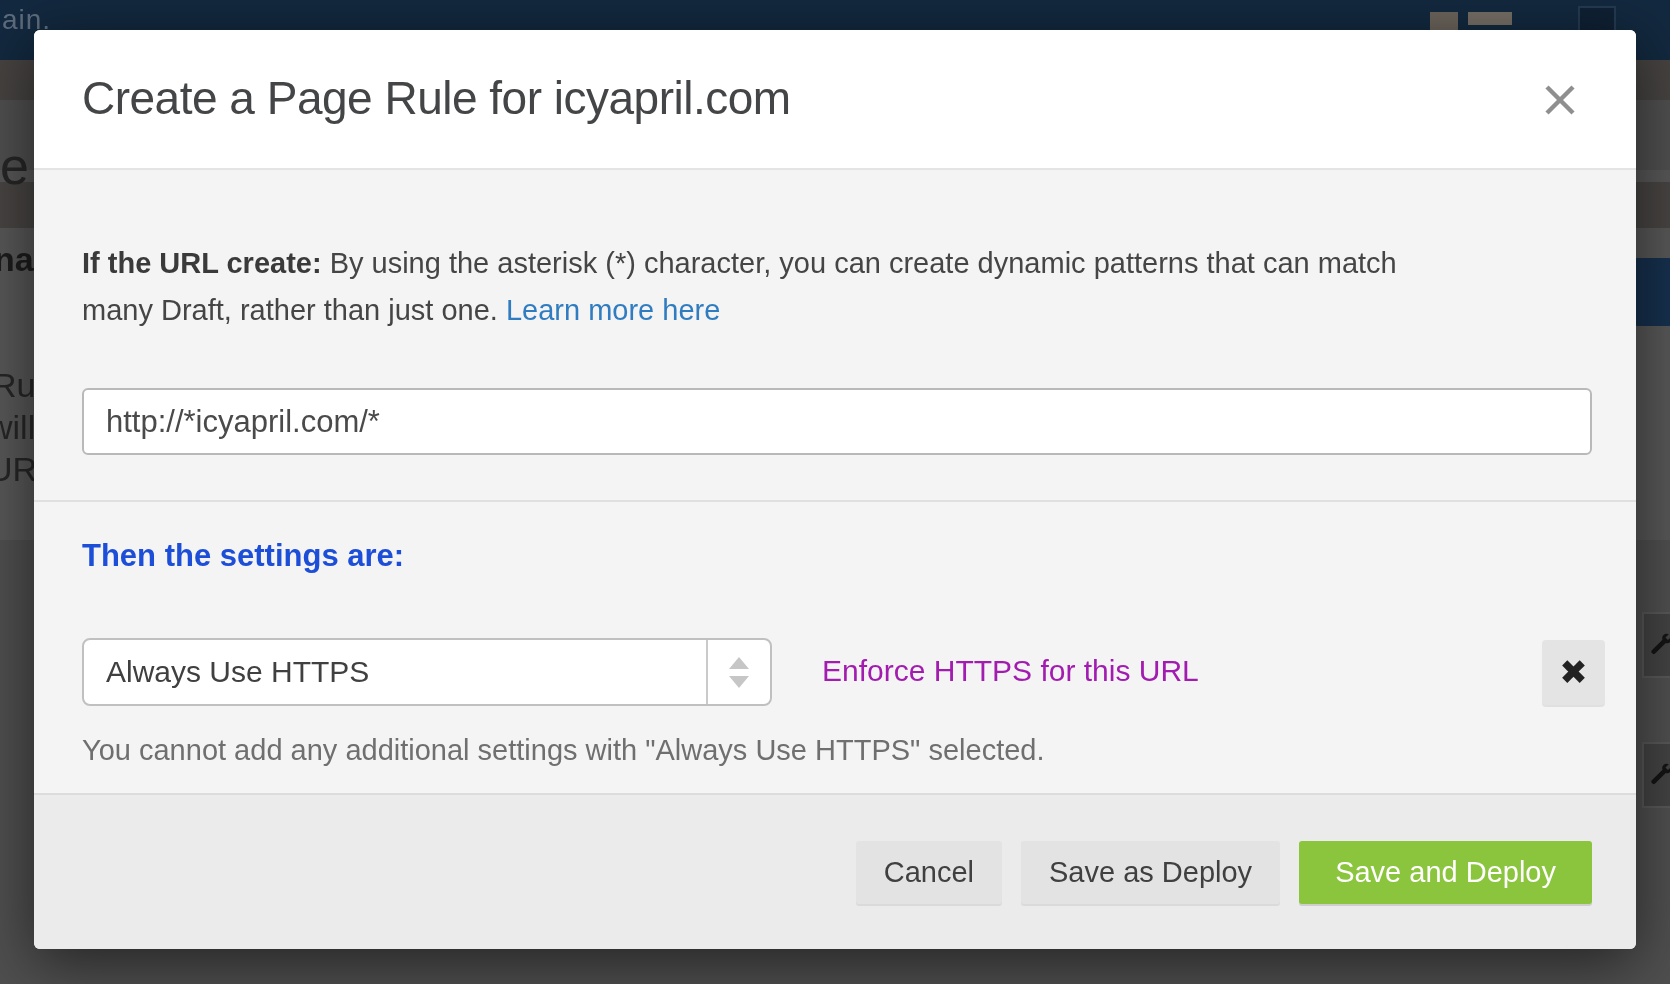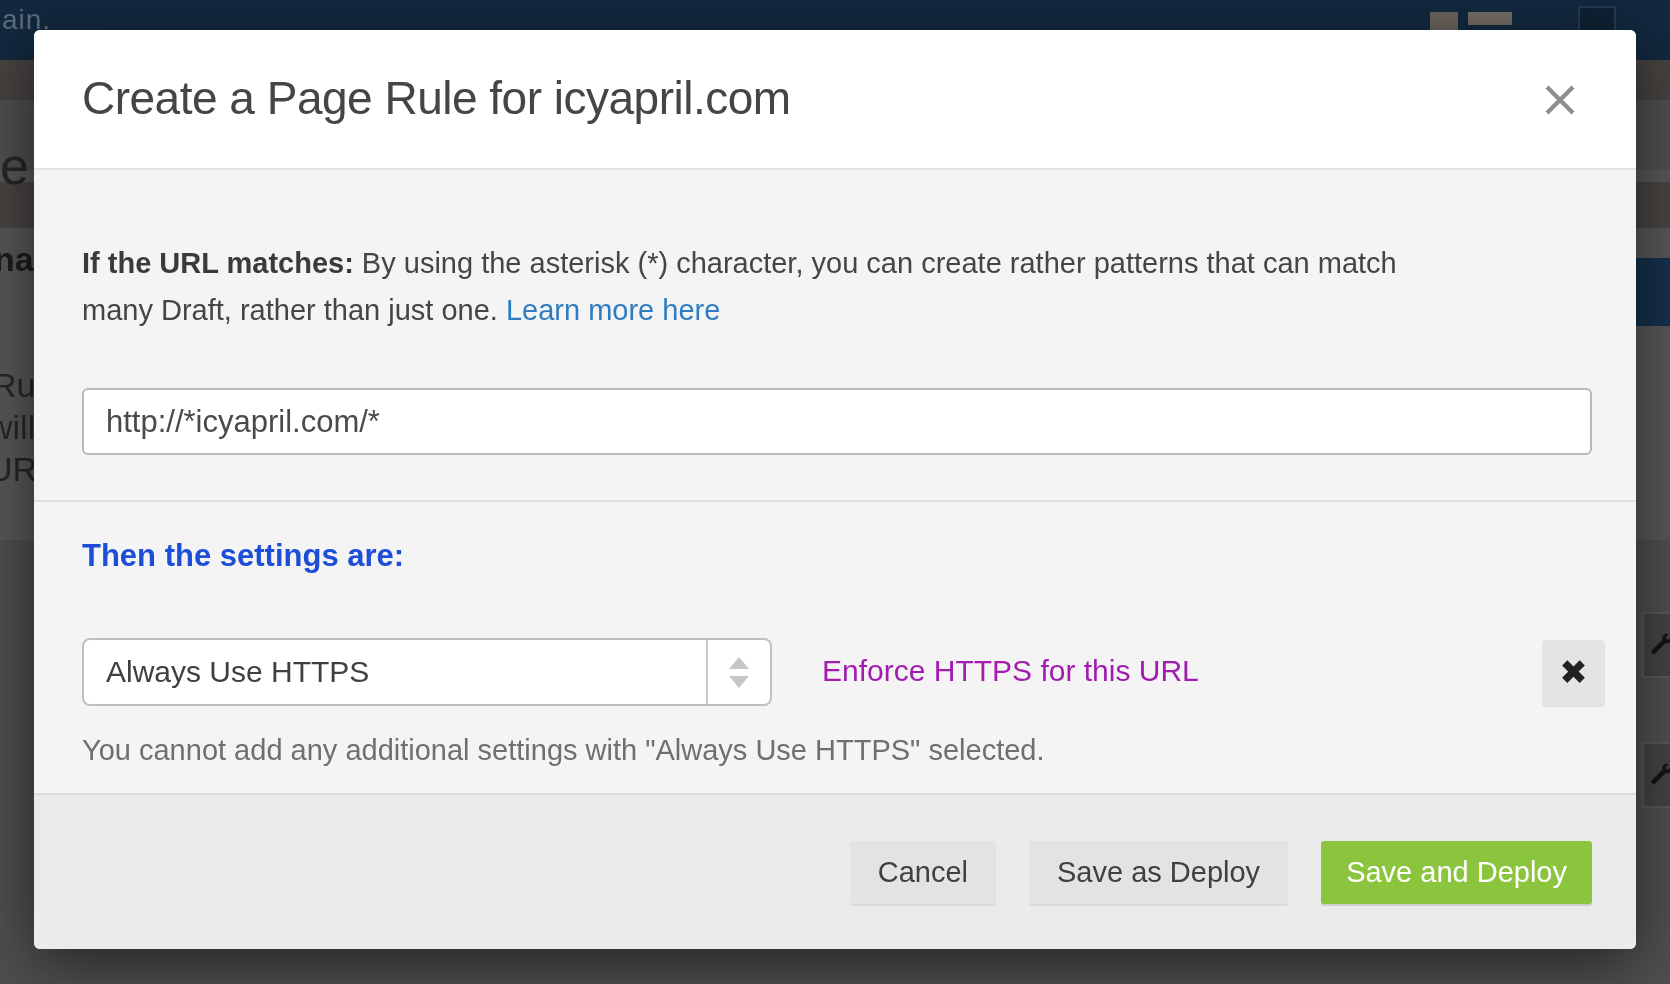--- a/index.html
+++ b/index.html
@@ -76,26 +76,26 @@
   .remove-btn{position:absolute;left:1508px;top:610px;width:63px;height:65px;
       background:#e4e4e4;border:none;border-radius:4px;cursor:pointer;
       font-size:34px;color:#222;line-height:65px;text-align:center;padding:0;
       box-shadow:0 2px 0 rgba(0,0,0,0.08);font-family:"DejaVu Sans",sans-serif;}
 
   .settings-note{position:absolute;left:48px;top:704px;font-size:29px;color:#6f6f6f;
       white-space:nowrap;}
 
   .modal-footer{position:absolute;left:0;right:0;bottom:0;height:156px;
       background:#ebebec;border-top:2px solid #dcdcdc;border-radius:0 0 6px 6px;
-      display:flex;align-items:center;justify-content:flex-end;gap:33px;
+      display:flex;align-items:center;justify-content:flex-end;gap:19px;
       padding-right:44px;box-sizing:border-box;}
   .btn{height:63px;line-height:63px;border:none;border-radius:3px;font-size:29px;
       font-family:"Liberation Sans",sans-serif;cursor:pointer;padding:0 28px;}
   .btn-gray{background:#e3e3e3;color:#404040;box-shadow:0 2px 0 rgba(0,0,0,0.07);}
-  .btn-green{background:#8bc53e;color:#ffffff;padding:0 25px;
+  .btn-green{background:#8bc53e;color:#ffffff;padding:0 36px;
       box-shadow:0 2px 0 rgba(0,0,0,0.12);}
 </style>
 </head>
 <body>
 
 <div class="stage">
 
   <div class="backdrop">
     <div class="bg-band band-navy">
       <span class="nav-fragment-text">ain.</span>
@@ -136,21 +136,21 @@
       <div class="close-btn">
         <svg width="40" height="40" viewBox="0 0 40 40">
           <line x1="7" y1="7" x2="33" y2="33" stroke="#8f8f8f" stroke-width="4.5"></line>
           <line x1="33" y1="7" x2="7" y2="33" stroke="#8f8f8f" stroke-width="4.5"></line>
         </svg>
       </div>
     </div>
 
     <div class="intro">
       <span style="display:block">
-        <b>If the URL matches:</b><span> By using the asterisk (*) character, you can create rather patterns that can match</span>
+        <b>If the URL create:</b><span> By using the asterisk (*) character, you can create dynamic patterns that can match</span>
       </span>
       <span style="display:block">
         <span>many Draft, rather than just one. </span><a class="link">Learn more here</a>
       </span>
     </div>
 
     <input class="url-input" type="text" value="http://*icyapril.com/*" style="">
 
     <div class="section-divider"></div>
 

